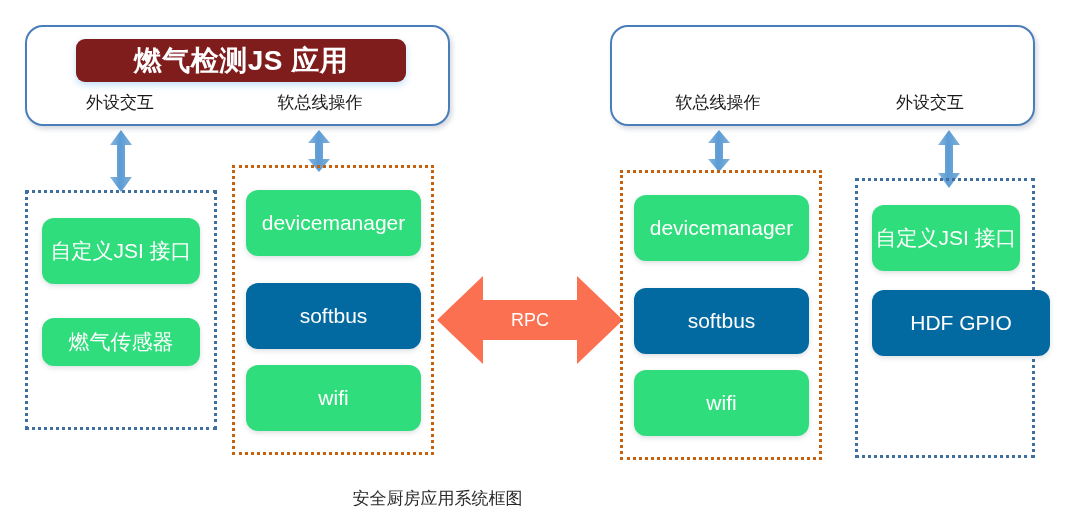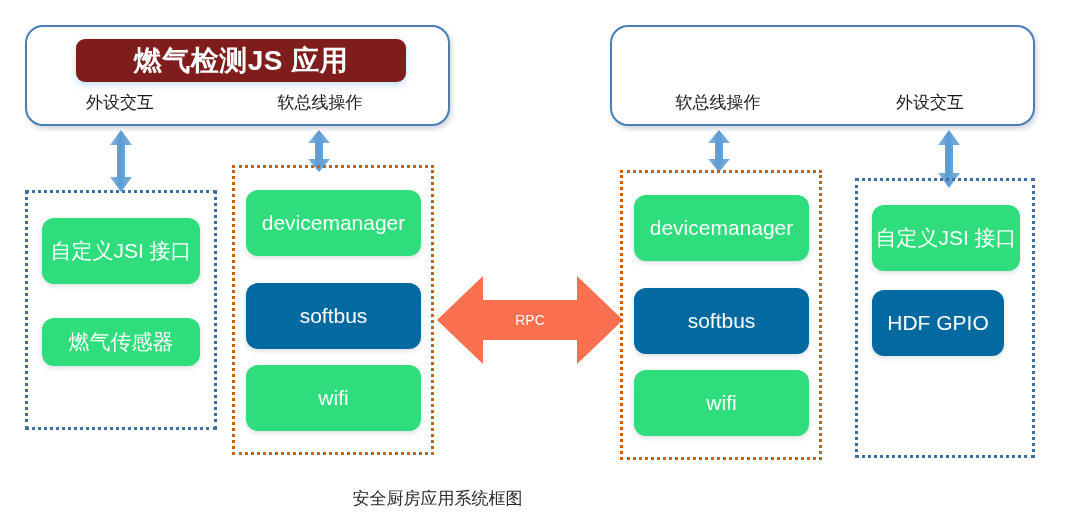--- a/index.html
+++ b/index.html
@@ -85,21 +85,21 @@
     position: absolute;
   }
 
   
   .rpc-arrow {
     position: absolute;
   }
   .rpc-label {
     position: absolute;
     color: #ffffff;
-    font-size: 14px;
+    font-size: 18px;
     white-space: nowrap;
     text-align: center;
     display: flex;
     align-items: center;
     justify-content: center;
   }
 
   
   .caption {
     position: absolute;
@@ -185,17 +185,17 @@
   </svg>
   <div class="rpc-label" style="left:437px; top:303px; width:186px; height:34px;">RPC</div>
 
   <div class="dotted-box dotted-orange" style="left:620px; top:170px; width:202px; height:290px;"></div>
   <div class="module green" style="left:634px; top:195px; width:175px; height:66px;">devicemanager</div>
   <div class="module cyan" style="left:634px; top:288px; width:175px; height:66px;">softbus</div>
   <div class="module green" style="left:634px; top:370px; width:175px; height:66px;">wifi</div>
 
   <div class="dotted-box dotted-blue" style="left:855px; top:178px; width:180px; height:280px;"></div>
   <div class="module green" style="left:872px; top:205px; width:148px; height:66px;">自定义JSI 接口</div>
-  <div class="module cyan" style="left:872px; top:290px; width:132px; height:66px;">HDF GPIO</div>
+  <div class="module cyan" style="left:872px; top:290px; width:178px; height:66px;">HDF GPIO</div>
 
   <div class="caption" style="top:487px;">安全厨房应用系统框图</div>
 
 </div>
 
 </body></html>

